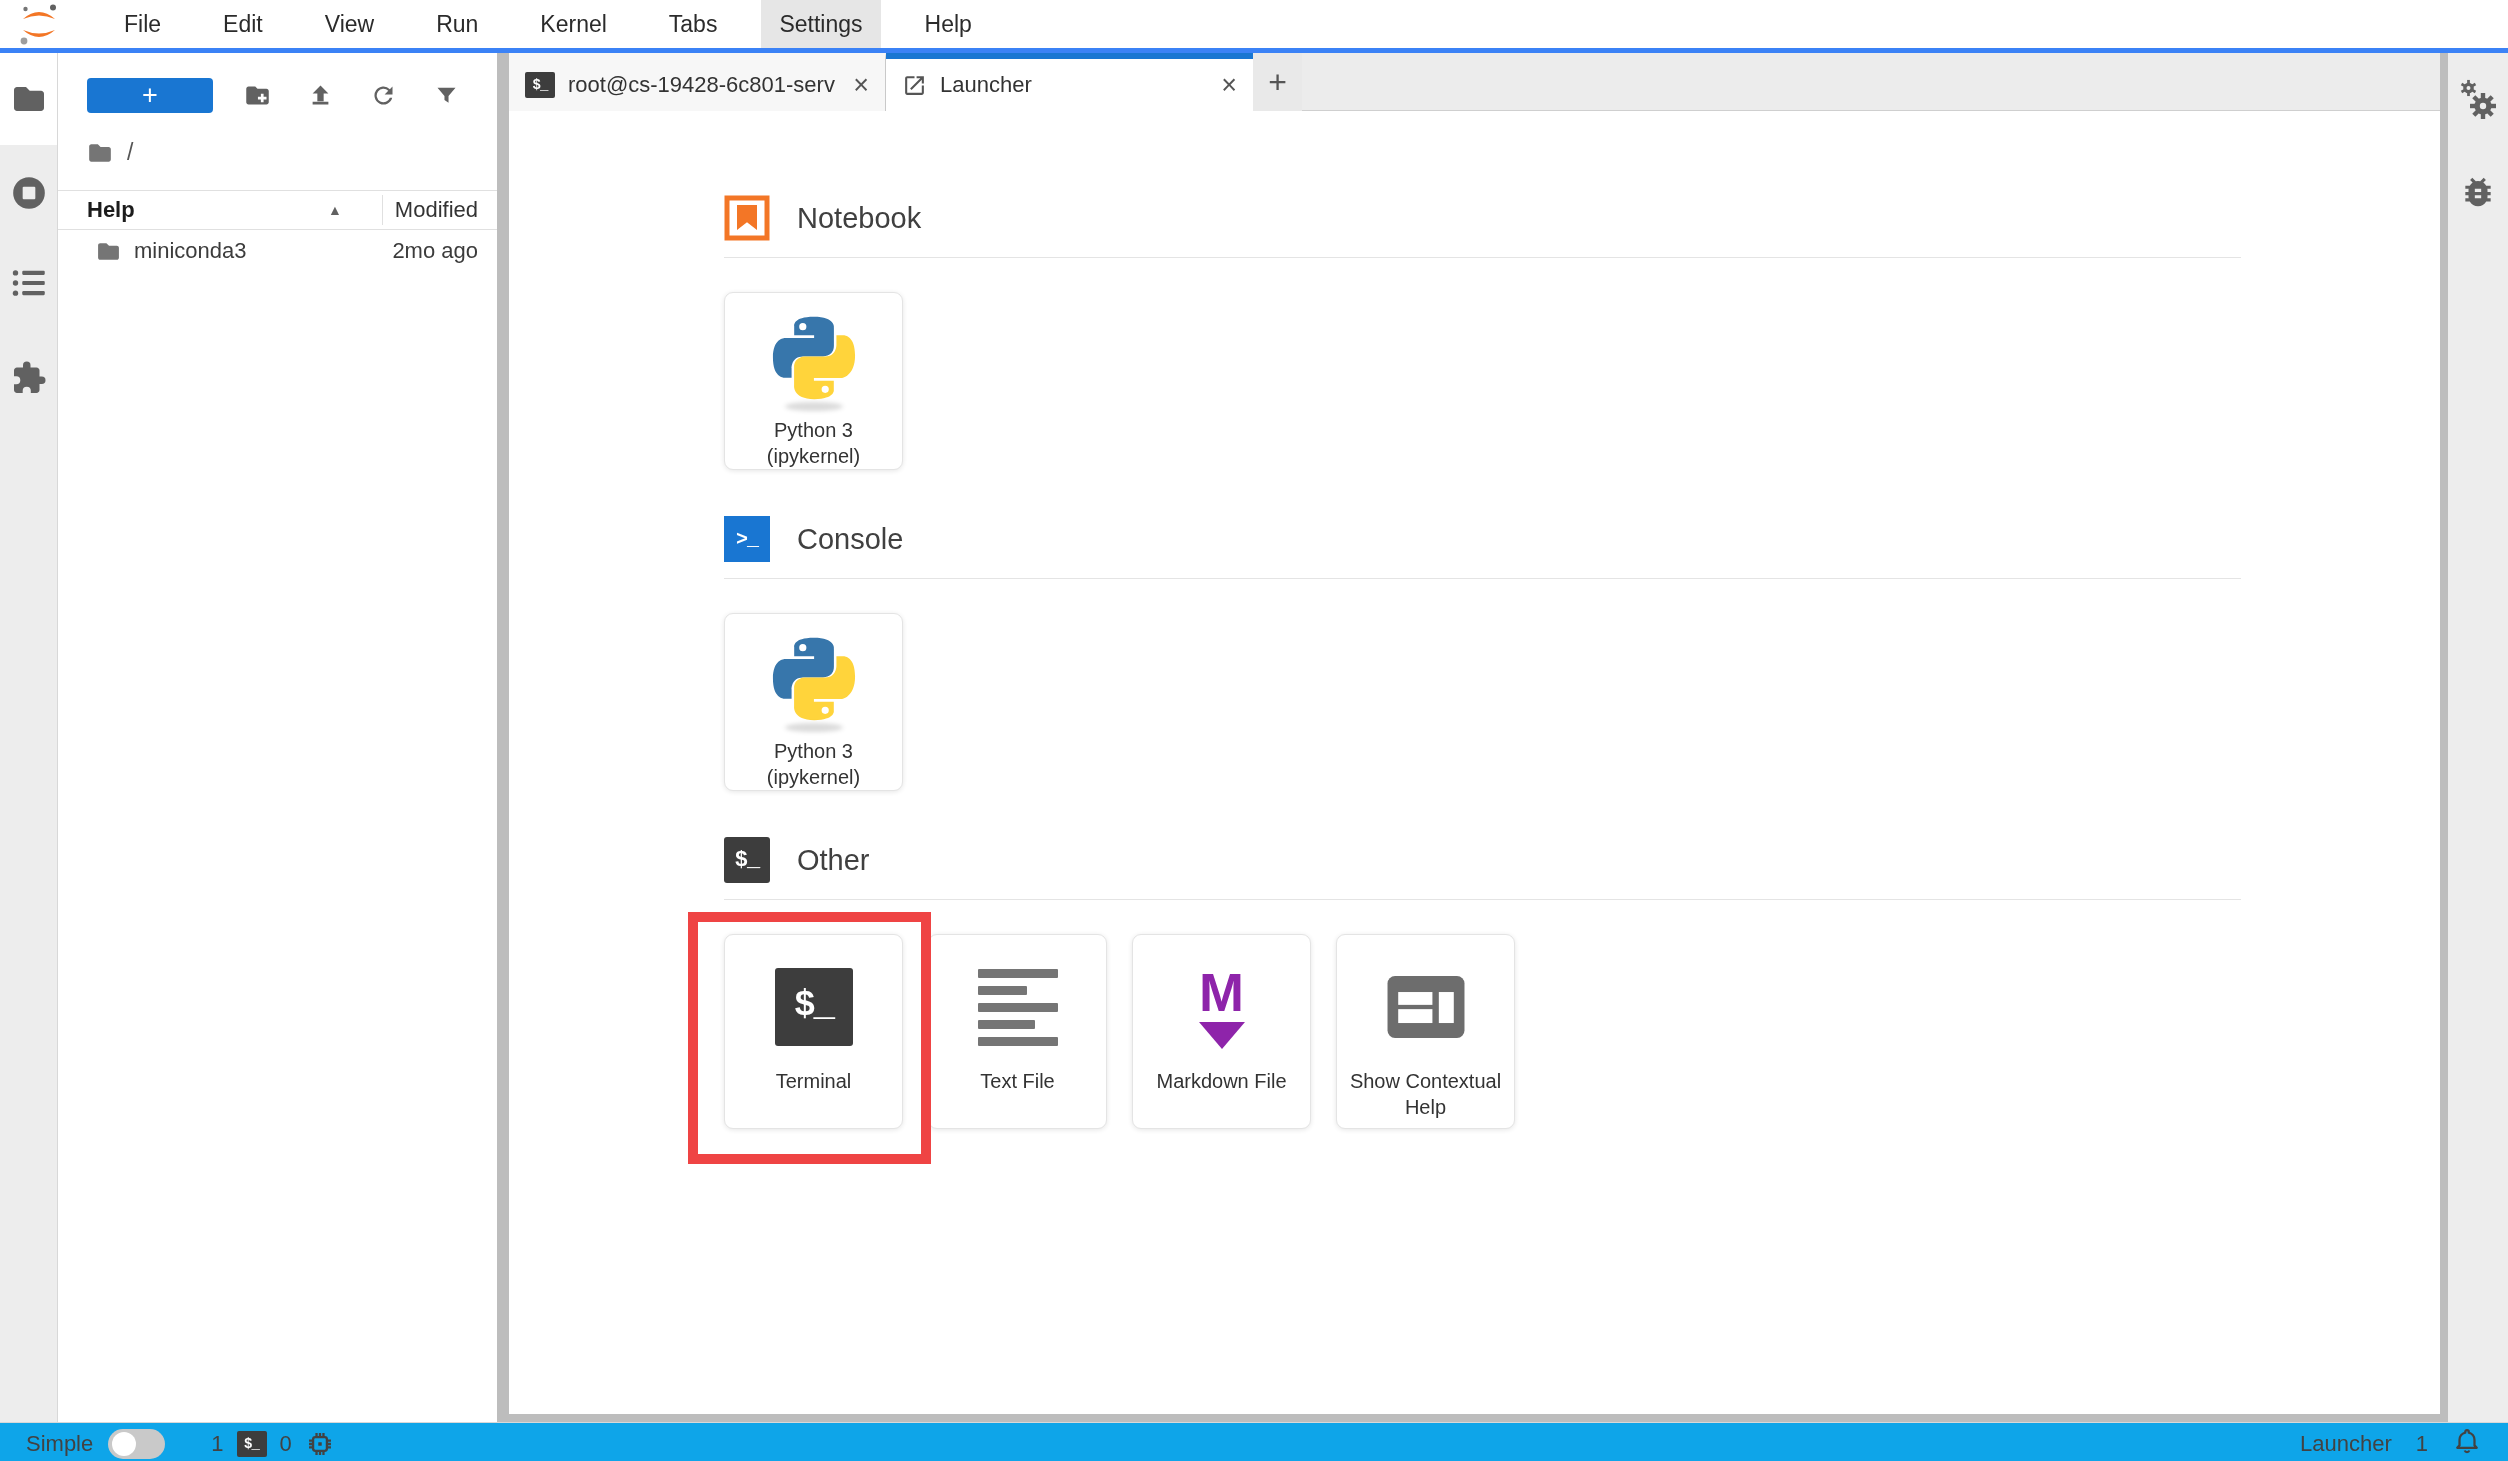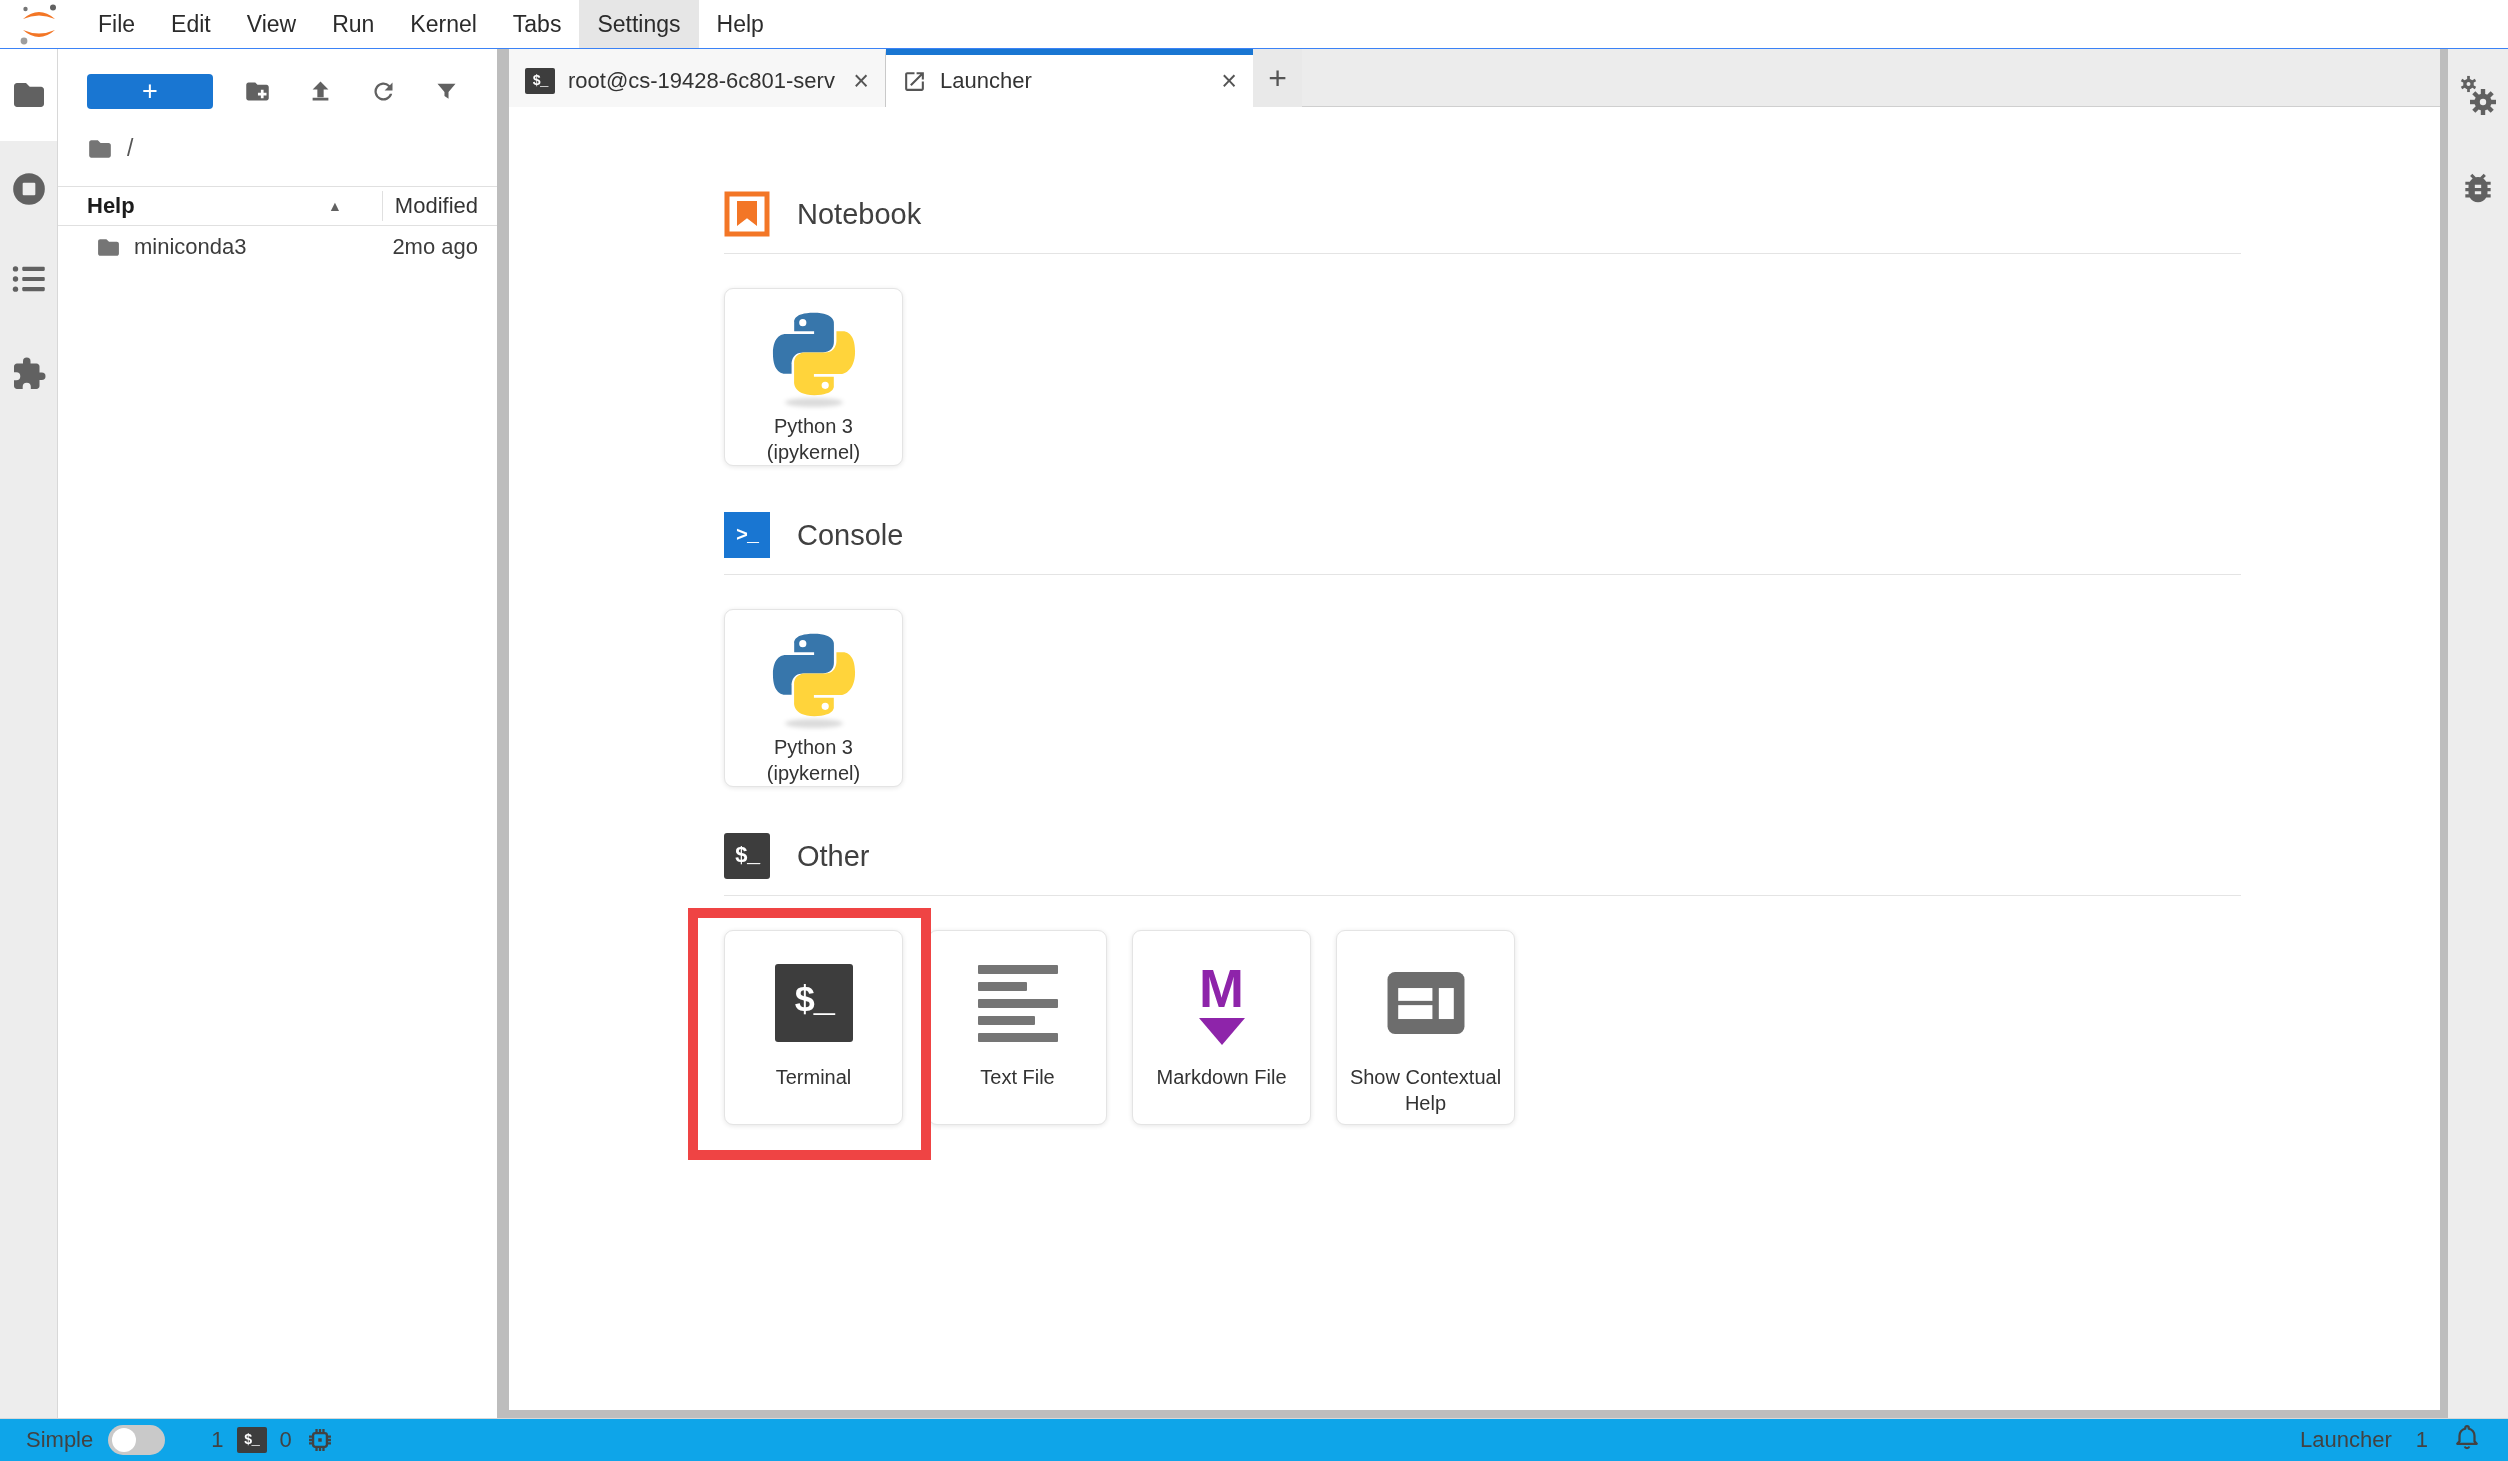--- a/index.html
+++ b/index.html
@@ -1,20 +1,20 @@
 <!DOCTYPE html>
 <html><head>
 <meta charset="utf-8">
 <style>
   html,body{margin:0;padding:0;background:#fff;}
   .app{position:relative;width:2508px;height:1461px;font-family:"Liberation Sans",sans-serif;
        background:#fff;overflow:hidden;-webkit-font-smoothing:antialiased;}
 
   
-  .menubar{height:48px;background:#fff;border-bottom:1px solid #3b82f6;display:flex;align-items:center;padding-left:14px;}
+  .menubar{height:48px;background:#fff;border-bottom:5px solid #3b82f6;display:flex;align-items:center;padding-left:14px;gap:26px;}
   .logo{width:50px;height:46px;margin-right:16px;display:flex;align-items:center;justify-content:center;}
   .menu-item{padding:0 18px;height:48px;line-height:48px;font-size:23px;color:#2b2b2b;cursor:default;}
   .menu-item.active{background:#e6e6e6;}
 
   
   .main{display:flex;height:1369px;}
 
   .leftstrip{width:57px;background:#ededed;border-right:1px solid #d8d8d8;position:relative;flex:none;}
   .strip-item{position:absolute;left:0;width:57px;display:flex;align-items:center;justify-content:center;}
   .strip-item.s-files{top:0;height:92px;background:#fff;}

